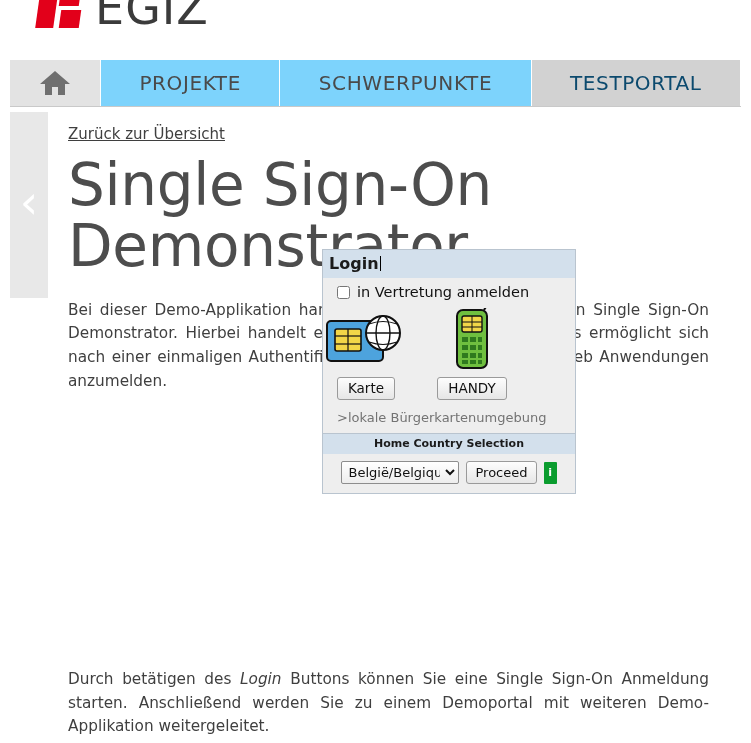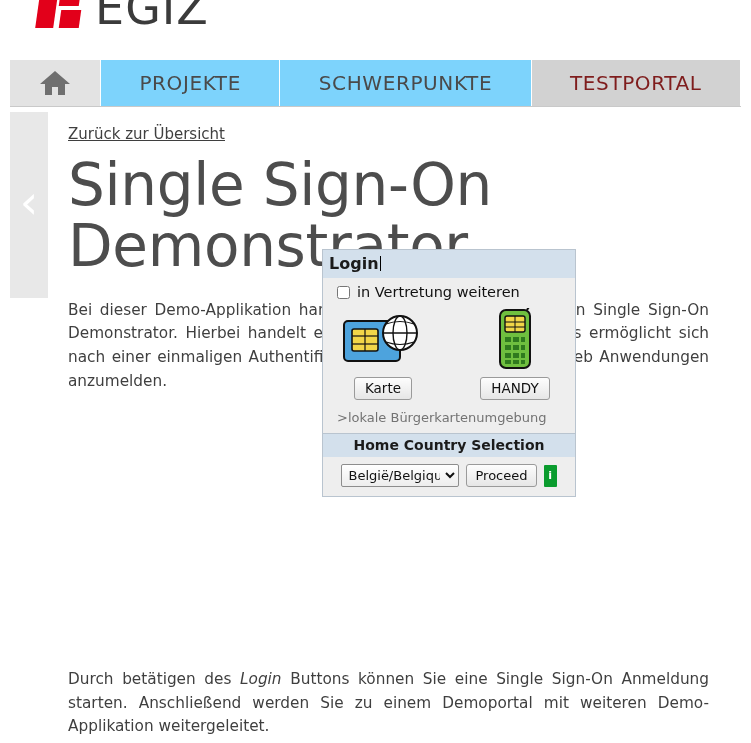--- a/index.html
+++ b/index.html
@@ -68,21 +68,21 @@
     font-size: 20px;
     letter-spacing: 0.6px;
     cursor: pointer;
   }
   .nav-home {
     flex: 0 0 90px;
     background: #e3e3e3;
   }
   .nav-item.active {
     background: #d2d2d2;
-    color: #7f1d1d;
+    color: #0c4a6e;
   }
   .home-icon svg { display: block; }
 
   
   .left-rail {
     position: absolute;
     left: 10px;
     top: 112px;
     width: 38px;
     height: 186px;
@@ -167,22 +167,21 @@
     font-size: 14.5px;
     color: #111;
   }
   .rep-row input[type=checkbox] {
     width: 13px;
     height: 13px;
     margin: 0;
   }
   .methods {
     display: flex;
-    justify-content: center;
-    gap: 46px;
+    gap: 20px;
     padding: 4px 0 2px 0;
   }
   .method {
     display: flex;
     flex-direction: column;
     align-items: center;
     width: 86px;
   }
   .method-img {
     height: 62px;
@@ -203,21 +202,21 @@
   }
   .local-link {
     padding: 8px 0 8px 14px;
     font-size: 13px;
     color: #737373;
     cursor: pointer;
   }
   .hcs-header {
     background: #d3e0ec;
     text-align: center;
-    font-size: 14px;
+    font-size: 11px;
     font-weight: bold;
     color: #1b1b1b;
     padding: 3px 0 4px 0;
     border-top: 1px solid #b9c4cf;
   }
   .hcs-row {
     display: flex;
     align-items: center;
     justify-content: center;
     gap: 7px;
@@ -298,21 +297,21 @@
   <p class="intro-text">Bei dieser Demo-Applikation handelt es sich um einen einfachen Single Sign-On Demonstrator. Hierbei handelt es sich um ein Verfahren dass es ermöglicht sich nach einer einmaligen Authentifizierung bei unterschiedlichen Web Anwendungen anzumelden.</p>
 </div>
 
 <div class="login-widget">
   <div class="login-header">
     <span>Login</span><span class="caret"></span>
   </div>
 
   <div class="rep-row">
     <input type="checkbox" style="">
-    <span>in Vertretung weiteren</span>
+    <span>in Vertretung anmelden</span>
   </div>
 
   <div class="methods">
     <div class="method">
       <div class="method-img">
         <svg width="82" height="60" viewBox="0 0 82 60">
           <rect x="2" y="12" width="56" height="40" rx="4" fill="#4da3dd" stroke="#111" stroke-width="2"></rect>
           <rect x="10" y="20" width="26" height="22" rx="2" fill="#f2d648" stroke="#111" stroke-width="1.6"></rect>
           <line x1="10" y1="27" x2="36" y2="27" stroke="#111" stroke-width="1.2"></line>
           <line x1="10" y1="35" x2="36" y2="35" stroke="#111" stroke-width="1.2"></line>

